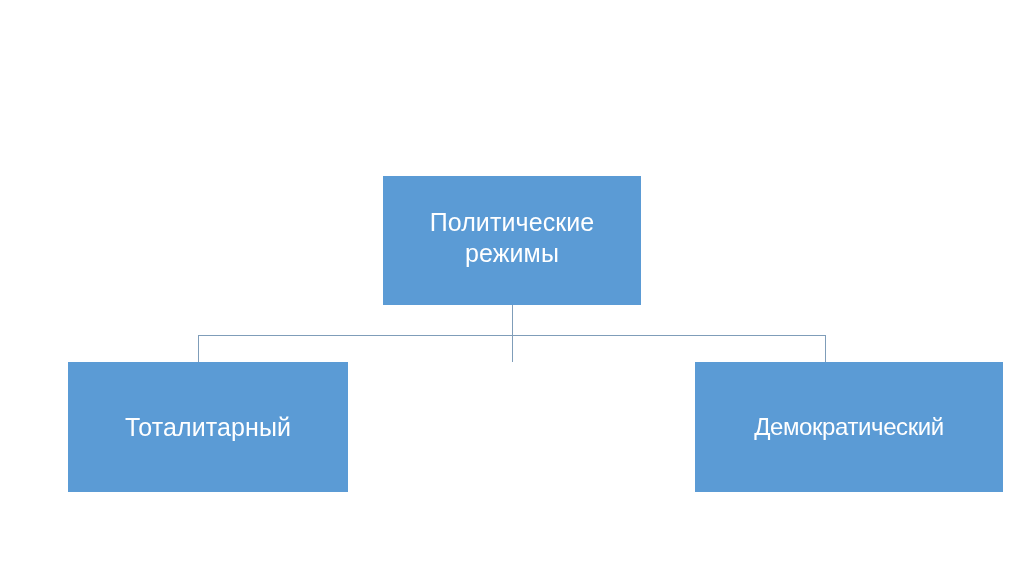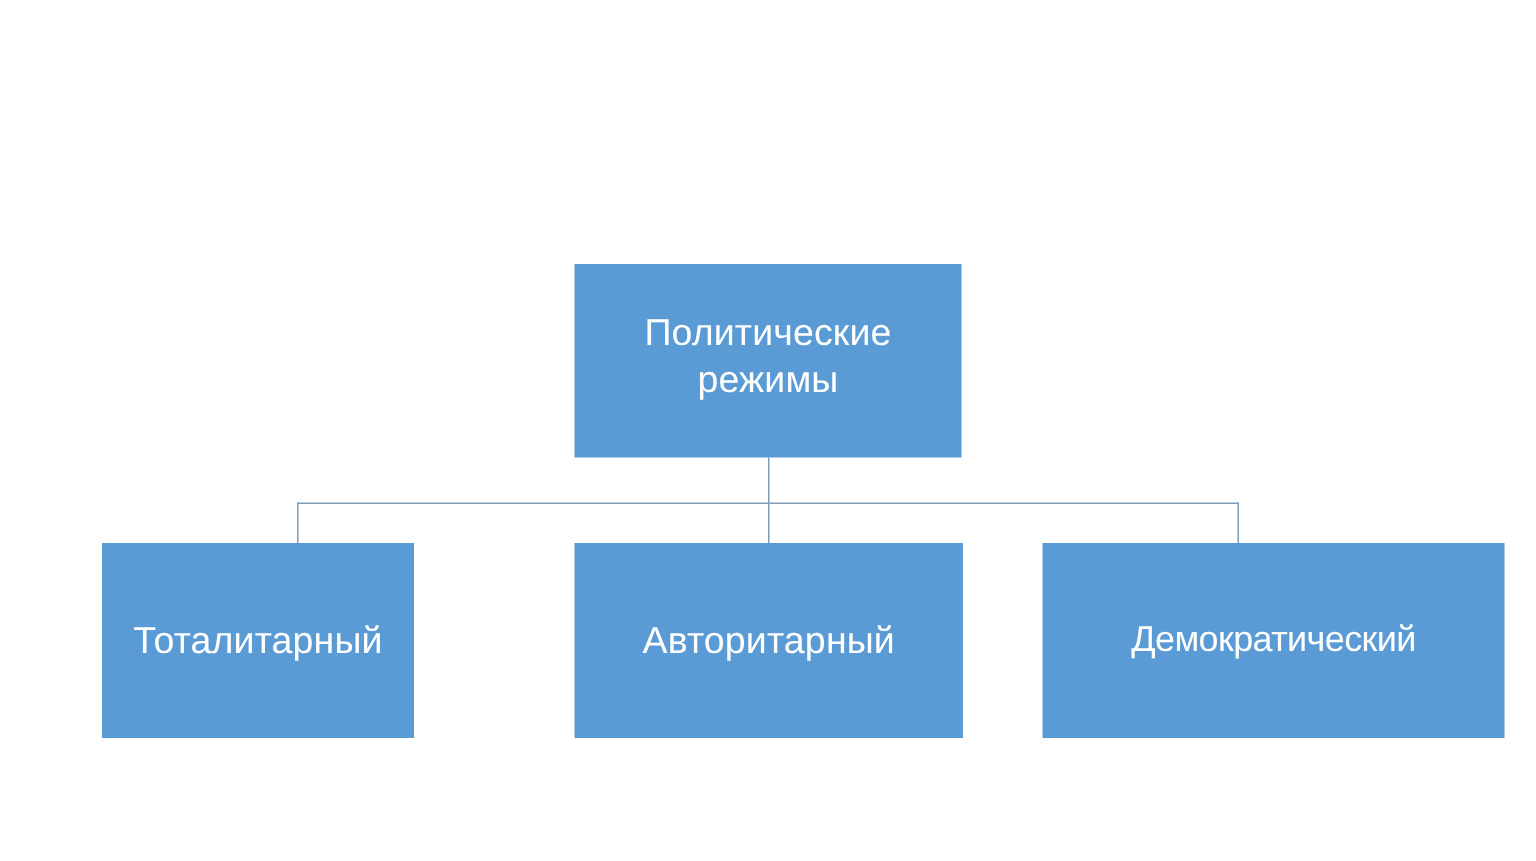--- a/index.html
+++ b/index.html
@@ -43,21 +43,21 @@
     font-size: 25px;
     padding-bottom: 6px;
   }
 
   .node-leaf {
     top: 362px;
     height: 130px;
     font-size: 25px;
   }
 
-  .node-leaf-1 { left: 68px;  width: 208px; }
+  .node-leaf-1 { left: 68px;  width: 280px; }
   .node-leaf-2 { left: 383px; width: 259px; }
   .node-leaf-3 {
     left: 695px;
     width: 308px;
     font-size: 24px;
     letter-spacing: -0.4px;
   }
 
   
   .conn {
@@ -85,16 +85,15 @@
 
   <div class="node node-root">Политические
 режимы</div>
 
   <div class="conn conn-v conn-stem"></div>
   <div class="conn conn-h"></div>
   <div class="conn conn-v conn-drop-1"></div>
   <div class="conn conn-v conn-drop-2"></div>
 
   <div class="node node-leaf node-leaf-1">Тоталитарный</div>
-  <div class="node node-leaf node-leaf-2">Авторитарный</div>
   <div class="node node-leaf node-leaf-3">Демократический</div>
 
 </div>
 
 </body></html>

